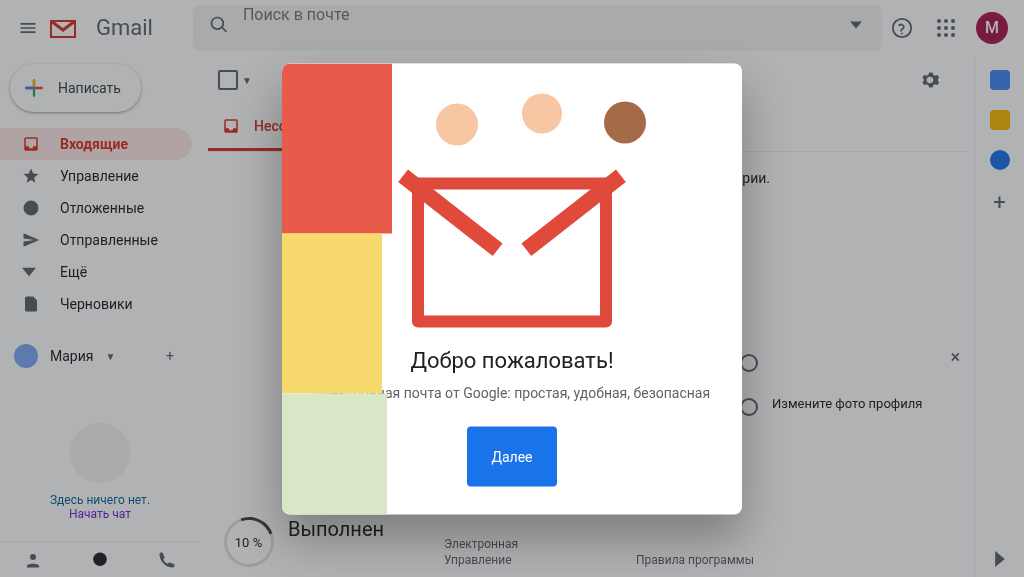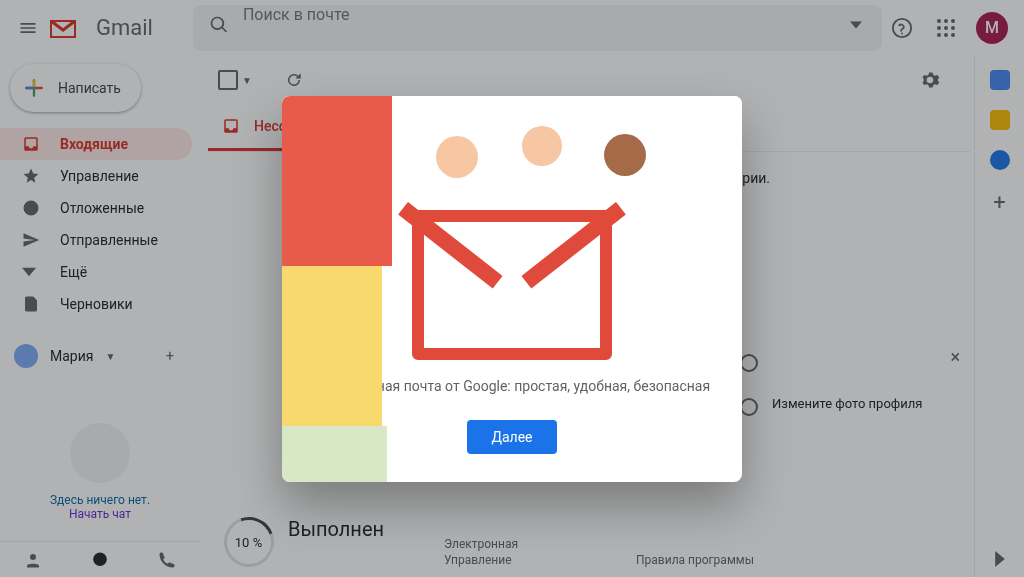--- a/index.html
+++ b/index.html
@@ -81,21 +81,21 @@
 .p2h { width: 40px; height: 40px; background: #f7c6a3; left: 240px; bottom: 200px; }
 .p3h { width: 42px; height: 42px; background: #a56a47; left: 322px; bottom: 190px; }
 .gmail-logo-big { position: relative; width: 200px; height: 150px; margin-bottom: 6px; }
 .envelope-body { position: absolute; inset: 0; background: #fff; border: 12px solid #e04a3a; border-radius: 6px; }
 .envelope-m { position: absolute; left: 0; top: 0; width: 100%; height: 100%; }
 .envelope-m::before, .envelope-m::after { content: ""; position: absolute; top: -8px; width: 120px; height: 16px; background: #e04a3a; }
 .envelope-m::before { left: -4px; transform: rotate(38deg); transform-origin: left top; }
 .envelope-m::after { right: -4px; transform: rotate(-38deg); transform-origin: right top; }
 .dialog h1 { text-align: center; font-size: 22px; font-weight: 400; color: #202124; margin-top: 14px; }
 .dialog p { text-align: center; font-size: 14px; color: #5f6368; margin-top: 12px; padding: 0 30px; }
-.dialog-btn { display: block; margin: 26px auto 0; background: #1a73e8; color: #fff; border: none; border-radius: 4px; padding: 9px 24px; font-size: 14px; cursor: pointer; }
+.dialog-btn { display: block; margin: 26px auto 0; background: #1a73e8; color: #fff; border: none; border-radius: 4px; padding: 22px 24px; font-size: 14px; cursor: pointer; }
 
 svg { display: block; }
 </style>
 </head>
 <body>
 
 <div class="header">
   <div class="hamburger icon-btn">
     <svg width="20" height="20" viewBox="0 0 24 24" fill="#5f6368">
         <path d="M3 6h18v2H3zm0 5h18v2H3zm0 5h18v2H3z"></path>
@@ -332,15 +332,16 @@
       <div class="p2"></div>
         <div class="p2h"></div>
       <div class="p3"></div>
         <div class="p3h"></div>
     </div>
     <div class="gmail-logo-big">
       <div class="envelope-body"></div>
       <div class="envelope-m"></div>
     </div>
   </div>
+  <h1>Добро пожаловать!</h1>
   <p>Электронная почта от Google: простая, удобная, безопасная</p>
   <button class="dialog-btn">Далее</button>
 </div>
 
 </body></html>

